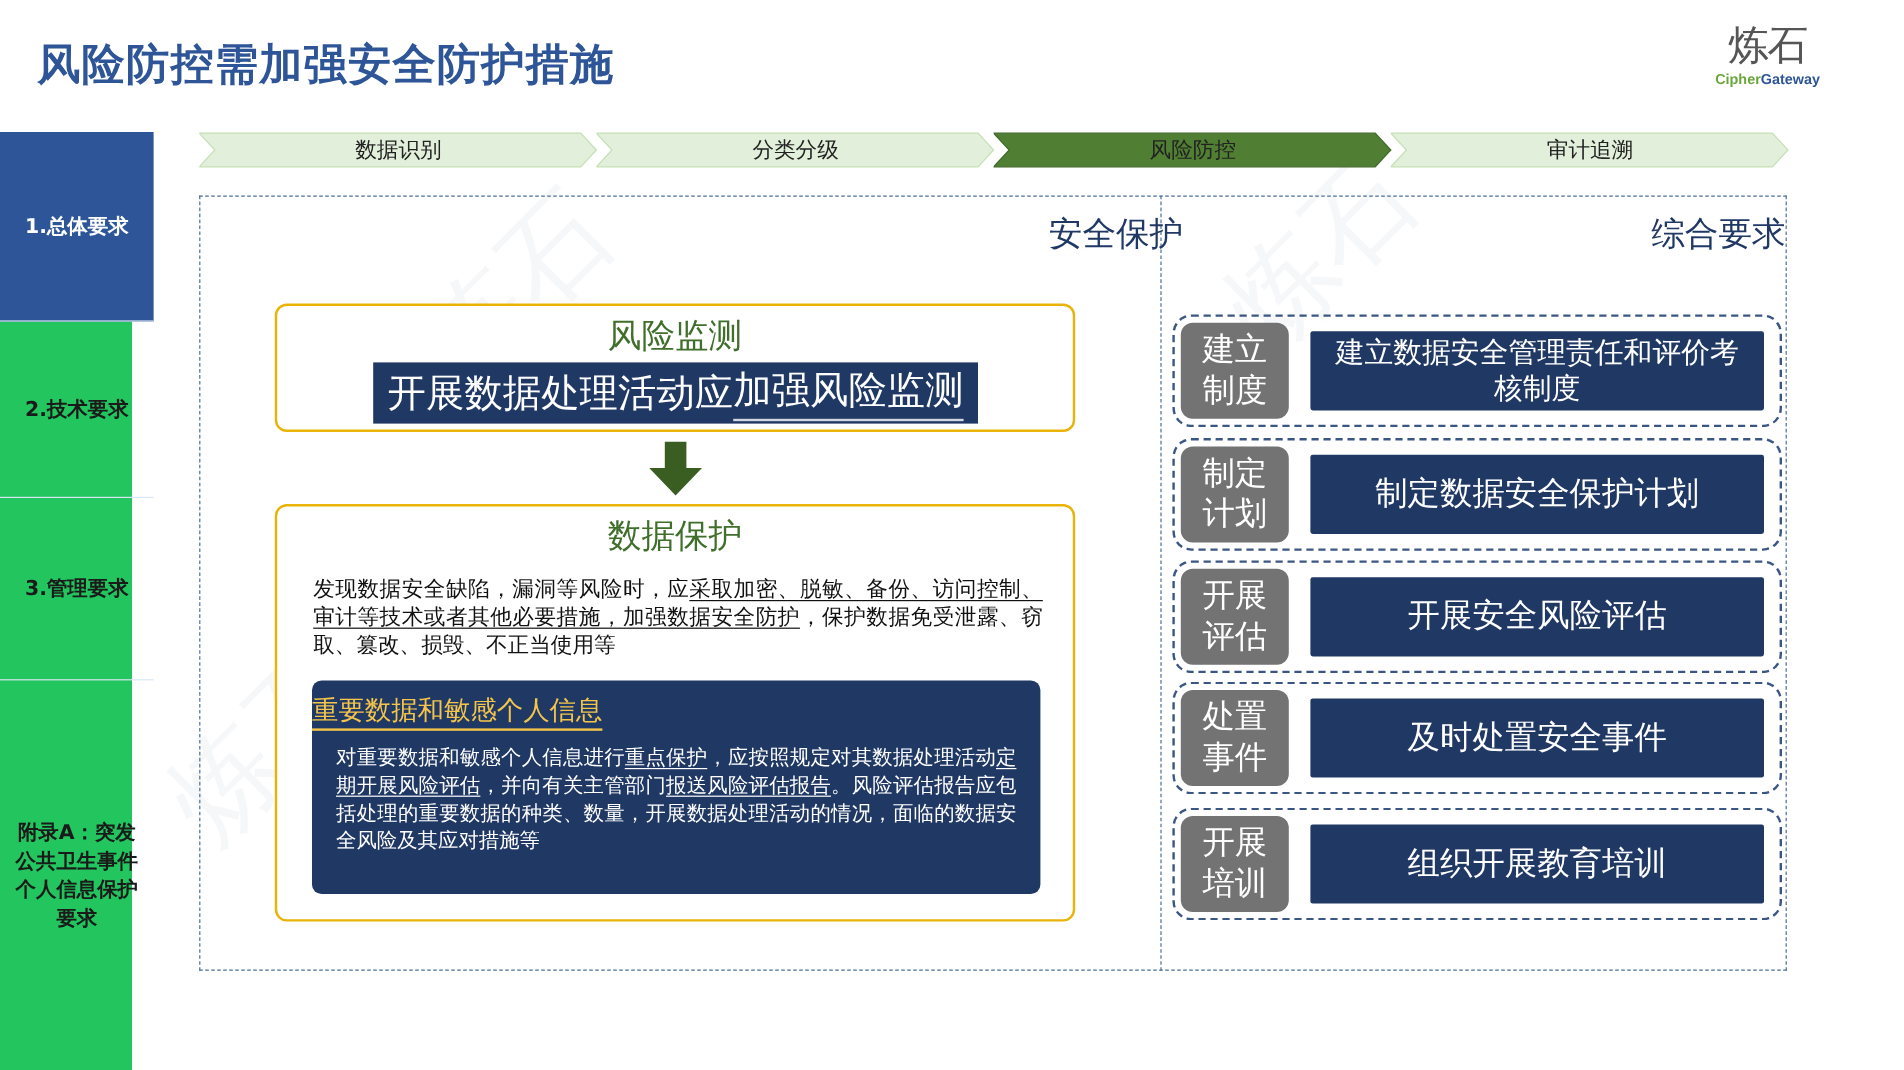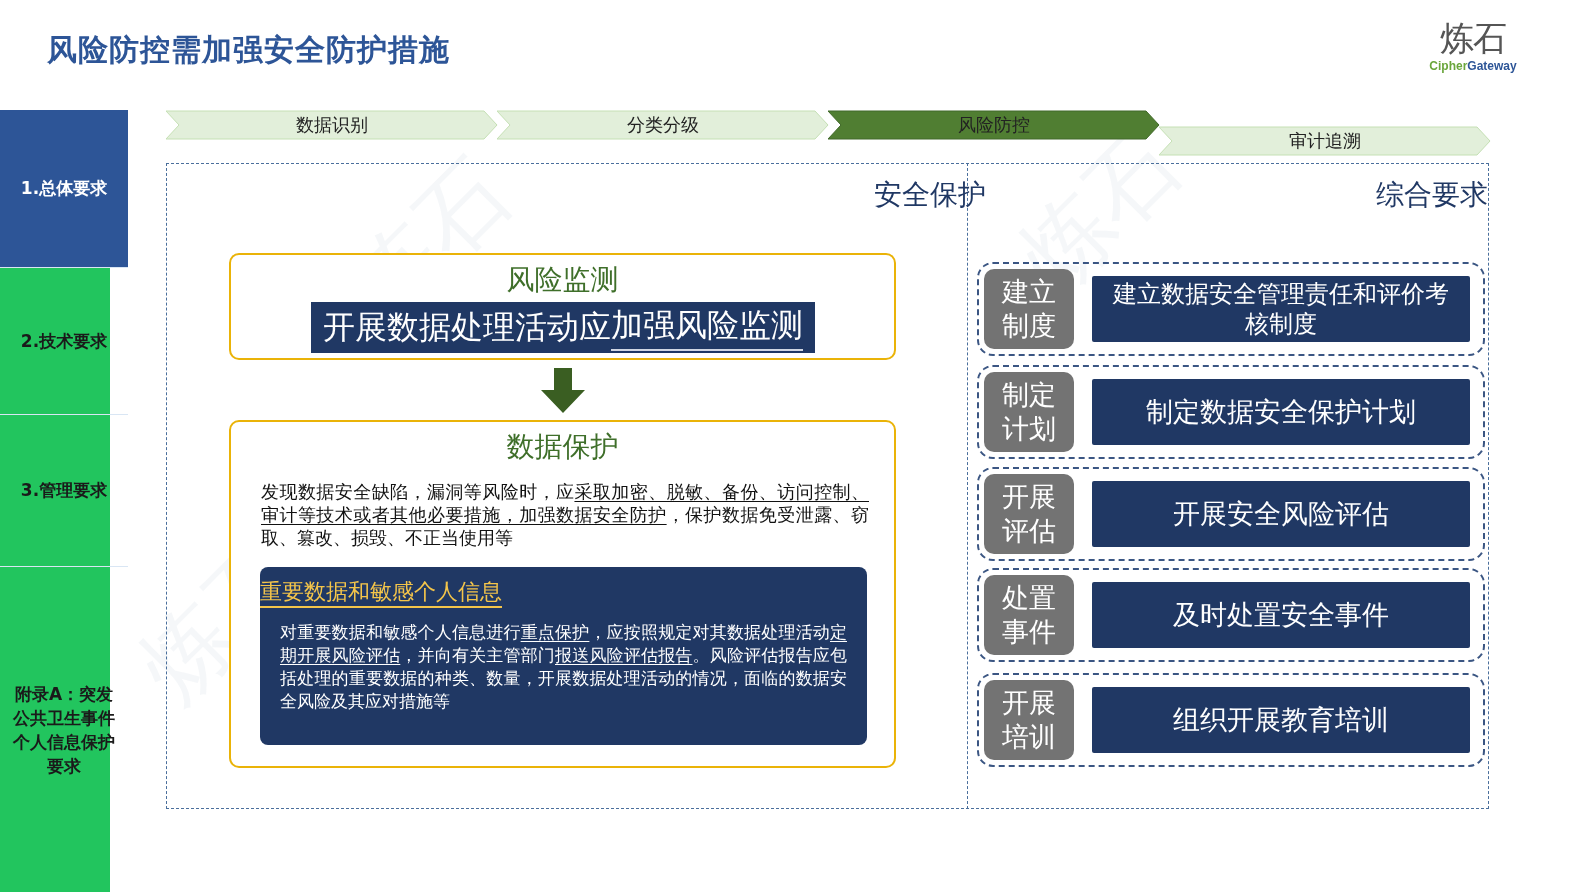--- a/index.html
+++ b/index.html
@@ -6,21 +6,21 @@
   body {
     width:1587px; height:892px; position:relative; overflow:hidden;
     background:#ffffff;
     font-family:"DejaVu Sans","Liberation Sans",sans-serif;
     color:#111;
   }
   .abs { position:absolute; }
 
   
   .page-title {
-    left:47px; top:30px; font-size:30px; font-weight:bold; color:#2d5597;
+    left:31px; top:30px; font-size:36px; font-weight:bold; color:#2d5597;
     letter-spacing:1px; white-space:nowrap;
   }
 
   
   .logo { left:1418px; top:18px; width:110px; text-align:center; }
   .logo-cn { font-size:34px; color:#555; line-height:40px; letter-spacing:-1px; }
   .logo-en { font-size:12px; font-weight:bold; line-height:16px; font-family:"Liberation Sans",sans-serif; }
   .logo-en .c1 { color:#6aa63c; }
   .logo-en .c2 { color:#2d5597; }
 
@@ -144,21 +144,21 @@
         <polygon points="0,1 318,1 331,15 318,29 0,29 13,15" fill="#e2efda" stroke="#c5e0b4" stroke-width="1"></polygon>
       </svg>
     <span>分类分级</span>
   </div>
   <div class="chev" style="left:662px;width:332px;">
     <svg width="332" height="30">
         <polygon points="0,1 318,1 331,15 318,29 0,29 13,15" fill="#507e32" stroke="#41692a" stroke-width="1"></polygon>
       </svg>
     <span>风险防控</span>
   </div>
-  <div class="chev" style="left:993px;width:332px;margin-top:16px;">
+  <div class="chev" style="left:993px;width:332px;">
     <svg width="332" height="30">
         <polygon points="0,1 318,1 331,15 318,29 0,29 13,15" fill="#e2efda" stroke="#c5e0b4" stroke-width="1"></polygon>
       </svg>
     <span>审计追溯</span>
   </div>
 </div>
 
 <div class="abs main-box"></div>
 <div class="abs divider"></div>
 

